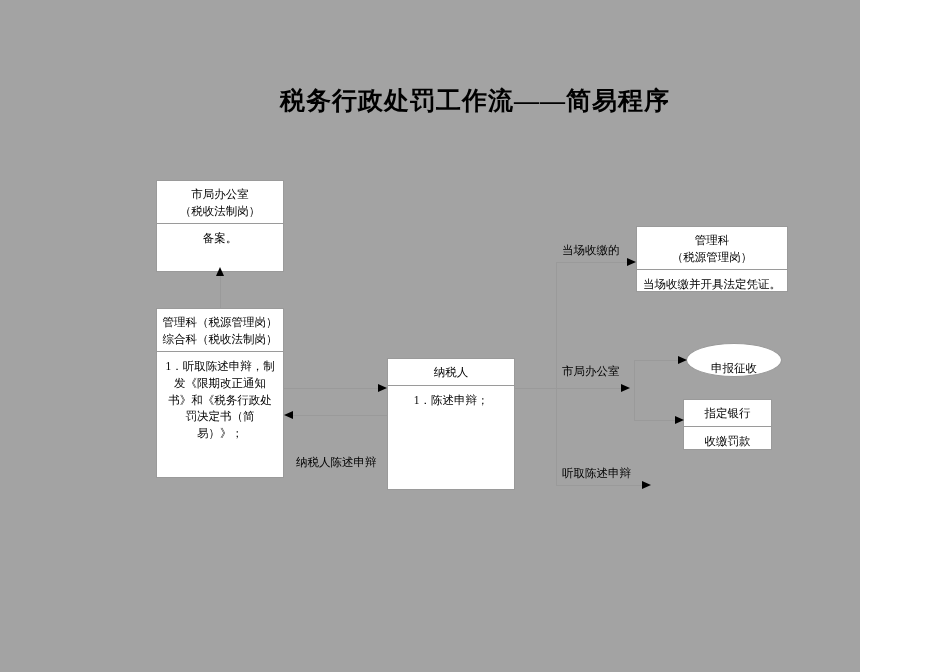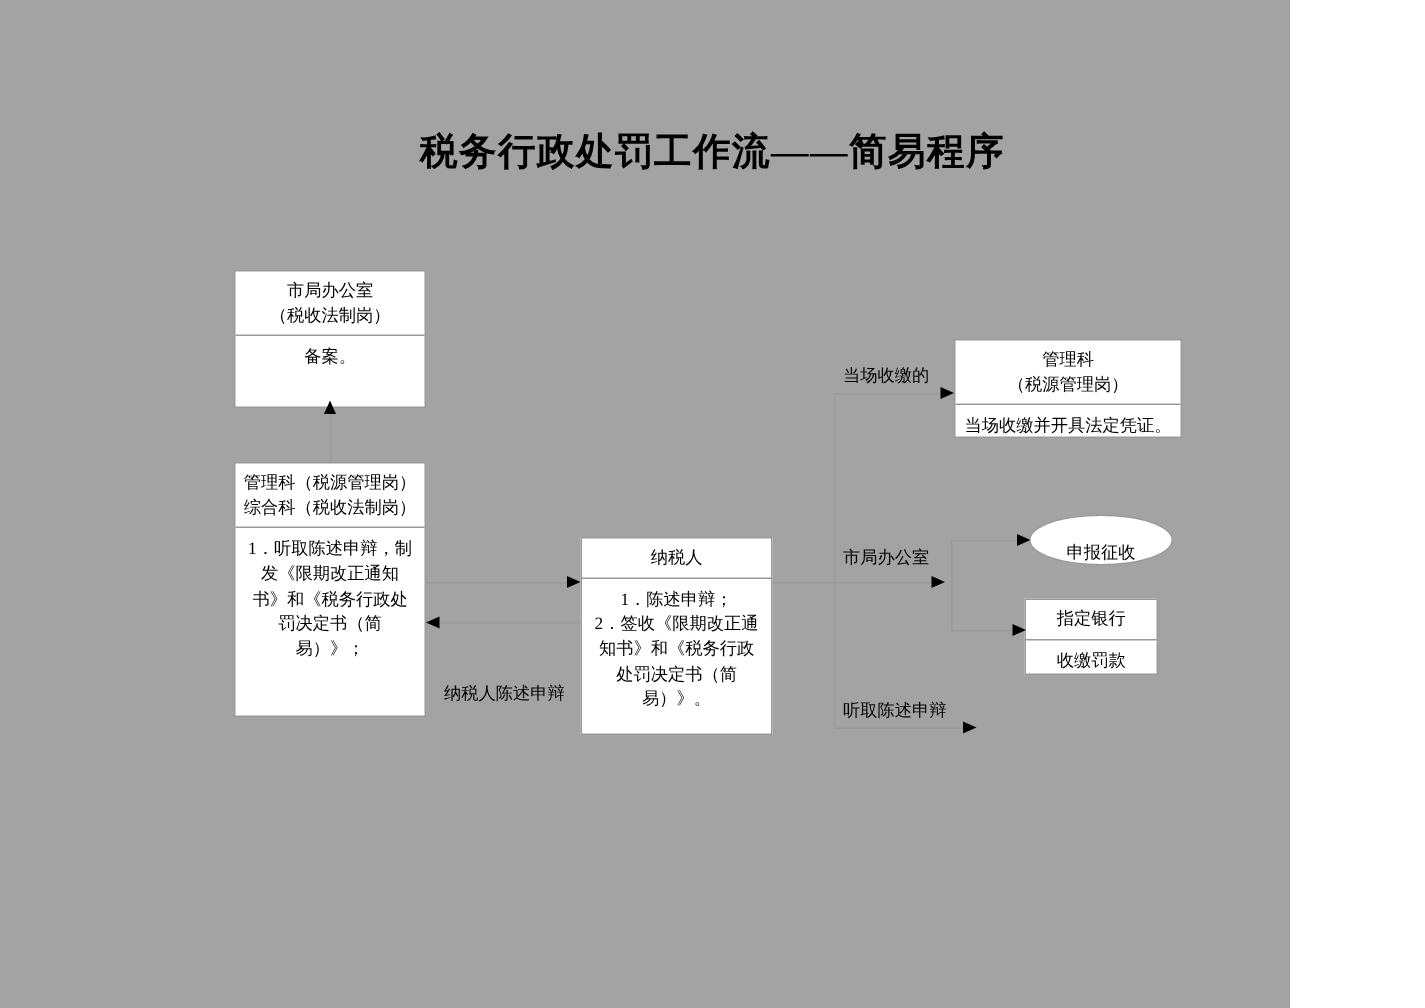--- a/index.html
+++ b/index.html
@@ -142,21 +142,20 @@
     <div class="body">
       <div>1．听取陈述申辩，制发《限期改正通知书》和《税务行政处罚决定书（简易）》；</div>
     </div>
   </div>
 
   <div class="node" style="left:387px; top:330px; width:128px; height:132px;margin-top:28px;">
     <div class="hdr">纳税人</div>
     <div class="divider"></div>
     <div class="body">
       <div>1．陈述申辩；</div>
-      <div>2．签收《限期改正通知书》和《税务行政处罚决定书（简易）》。</div>
     </div>
   </div>
 
   <div class="node" style="left:636px; top:226px; width:152px; height:66px;">
     <div class="hdr">
       <div>管理科</div>
       <div>（税源管理岗）</div>
     </div>
     <div class="divider"></div>
     <div class="body">当场收缴并开具法定凭证。</div>

